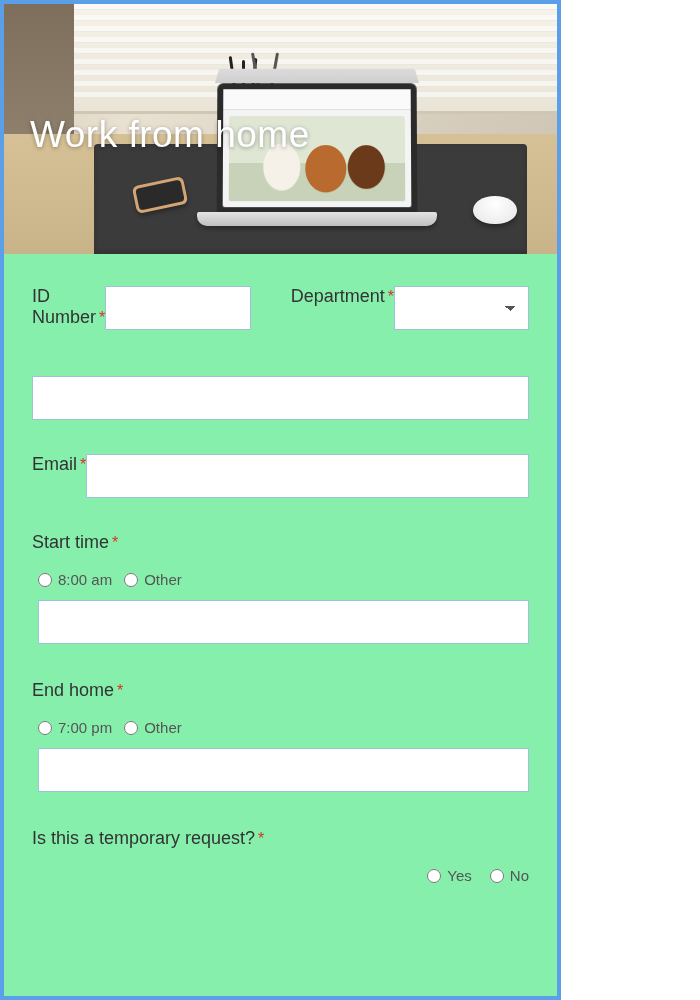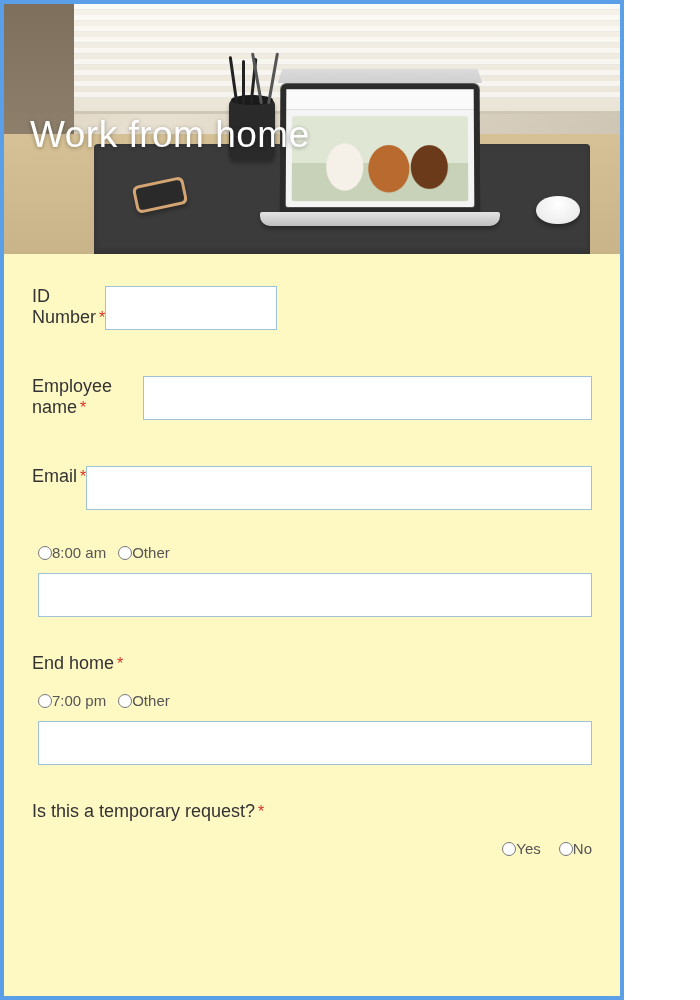--- a/index.html
+++ b/index.html
@@ -2,24 +2,24 @@
 <html><head>
 <meta charset="utf-8">
 <style>
   * { box-sizing: border-box; margin: 0; padding: 0; }
   body {
     font-family: "Century Gothic", "Segoe UI", Arial, sans-serif;
     background: #fff;
     color: #333;
   }
   .page {
-    width: 624px;
+    width: 561px;
     height: 1000px;
     border: 4px solid #5a9fe8;
-    background: #fef9c3;
+    background: #86efac;
     overflow: hidden;
     position: relative;
   }
   .hero {
     width: 100%;
     height: 250px;
     position: relative;
     background: linear-gradient(135deg, #d4c9b8 0%, #e8e0d0 30%, #c8bfae 100%);
     overflow: hidden;
   }
@@ -134,21 +134,21 @@
     background:
       linear-gradient(45deg, transparent 50%, #555 50%) calc(100% - 18px) 19px / 5px 5px no-repeat,
       linear-gradient(-45deg, transparent 50%, #555 50%) calc(100% - 13px) 19px / 5px 5px no-repeat,
       #fff;
   }
   .radio-row {
     display:flex; align-items:center; gap:12px; flex-wrap:wrap;
     padding-left:6px;
   }
   .radio-opt {
-    display:flex; align-items:center; gap:0;
+    display:flex; align-items:center; gap:6px;
     font-size:15px; color:#555;
   }
   .radio-opt input[type=radio]{
     width:14px;height:14px;accent-color:#555;
   }
   .inline-text{ width:245px; height:44px;}
   .group { margin-bottom:36px; }
   .group .label{ margin-bottom:18px;}
   .tight .radio-row { gap:18px;justify-content:flex-end; }
 </style>
@@ -195,37 +195,43 @@
 
   <div class="form">
 
     <div class="row">
       <div class="field half">
         <div class="label">
           <span>ID Number</span><span class="req">*</span>
         </div>
         <input type="text" style="">
       </div>
+      <div class="field half">
+        <div class="label">
+          <span>Department</span><span class="req">*</span>
+        </div>
+        <select class="select"></select>
+      </div>
     </div>
 
     <div class="field full">
-      <div class="label">
-        <span>Employee name</span><span class="req">*</span>
-      </div>
       <input type="text" style="">
     </div>
 
     <div class="field full">
       <div class="label">
         <span>Email</span><span class="req">*</span>
       </div>
       <input type="text" style="">
     </div>
 
     <div class="group">
+      <div class="label">
+        <span>Start time</span><span class="req">*</span>
+      </div>
       <div class="radio-row">
         <label class="radio-opt">
           <input type="radio" name="st" style="">
           <span>8:00 am</span>
         </label>
         <label class="radio-opt">
           <input type="radio" name="st" style="">
           <span>Other</span>
         </label>
         <input type="text" class="inline-text" style="">

